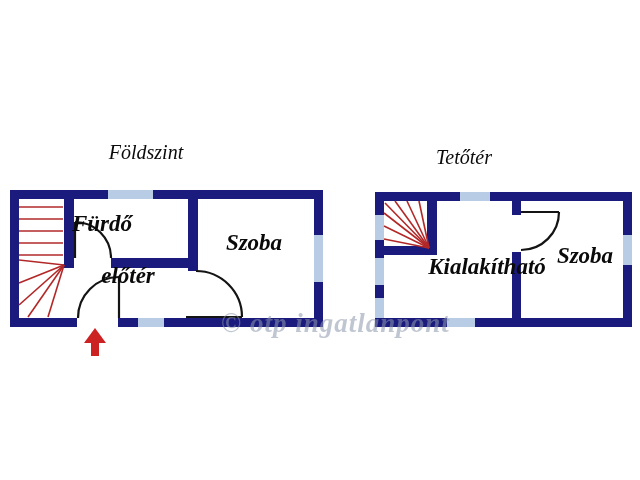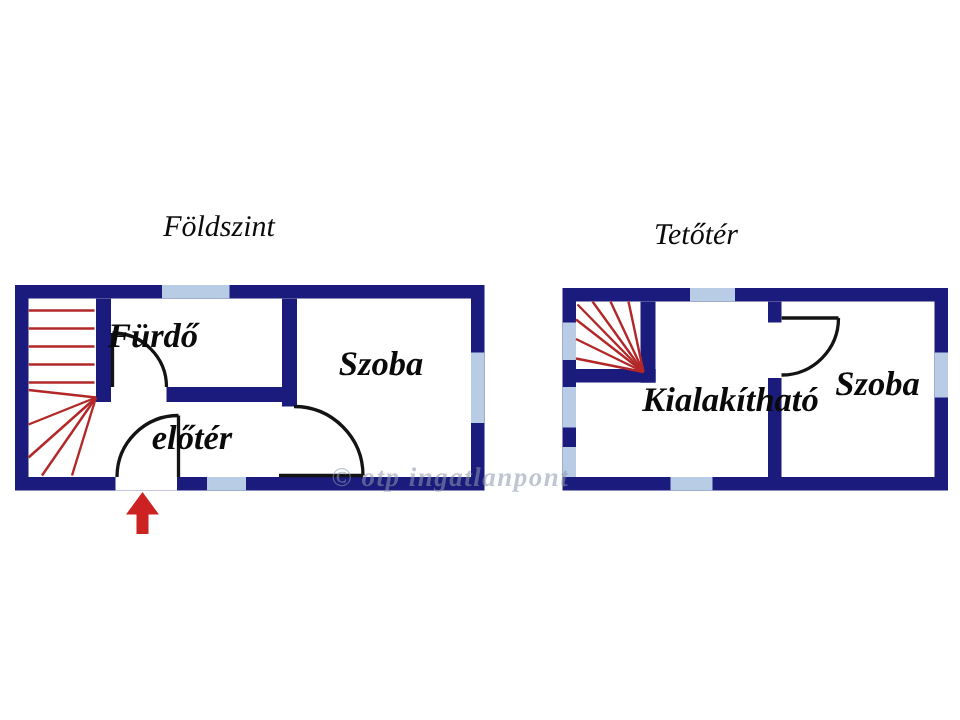--- a/index.html
+++ b/index.html
@@ -8,21 +8,21 @@
   .floor-title{position:absolute;transform:translate(-50%,-50%);font-weight:normal;font-style:italic;
           font-size:20px;color:var(--text);white-space:nowrap;}
   .room-label{position:absolute;transform:translate(-50%,-50%);font-weight:bold;font-style:italic;
           font-size:23px;color:var(--text);white-space:nowrap;z-index:6;}
   .plan-outline{position:absolute;box-sizing:border-box;border:9px solid var(--wall);z-index:1;}
   .wall{position:absolute;background:var(--wall);z-index:3;}
   .window{position:absolute;background:var(--window);z-index:4;}
   .door-gap{position:absolute;background:#ffffff;z-index:4;}
   .overlay{position:absolute;left:0;top:0;z-index:5;}
   .watermark{position:absolute;left:221px;top:308px;z-index:8;font-weight:bold;font-style:italic;
-          font-size:18px;letter-spacing:1px;color:var(--watermark);opacity:0.55;white-space:nowrap;}
+          font-size:27px;letter-spacing:1px;color:var(--watermark);opacity:0.55;white-space:nowrap;}
 </style>
 </head>
 <body>
 
 <div class="canvas">
 
   <div class="floor-title" style="left:146px;top:152px;">Földszint</div>
   <div class="floor-title" style="left:464px;top:157px;">Tetőtér</div>
 
   <div class="plan-outline" style="left:10px;top:190px;width:313px;height:137px;"></div>
@@ -94,19 +94,19 @@
     </g>
 
     <g style="fill:var(--arrow);" stroke="none">
       <polygon points="95,328 84,343 106,343"></polygon>
       <rect x="91" y="342" width="8" height="14"></rect>
     </g>
   </svg>
 
   <div class="room-label" style="left:102px;top:224px;">Fürdő</div>
   <div class="room-label" style="left:254px;top:243px;">Szoba</div>
-  <div class="room-label" style="left:128px;top:292px;text-align:right;">előtér</div>
+  <div class="room-label" style="left:128px;top:276px;text-align:right;">előtér</div>
   <div class="room-label" style="left:487px;top:267px;">Kialakítható</div>
   <div class="room-label" style="left:585px;top:256px;">Szoba</div>
 
   <div class="watermark">© otp ingatlanpont</div>
 
 </div>
 
 </body></html>

